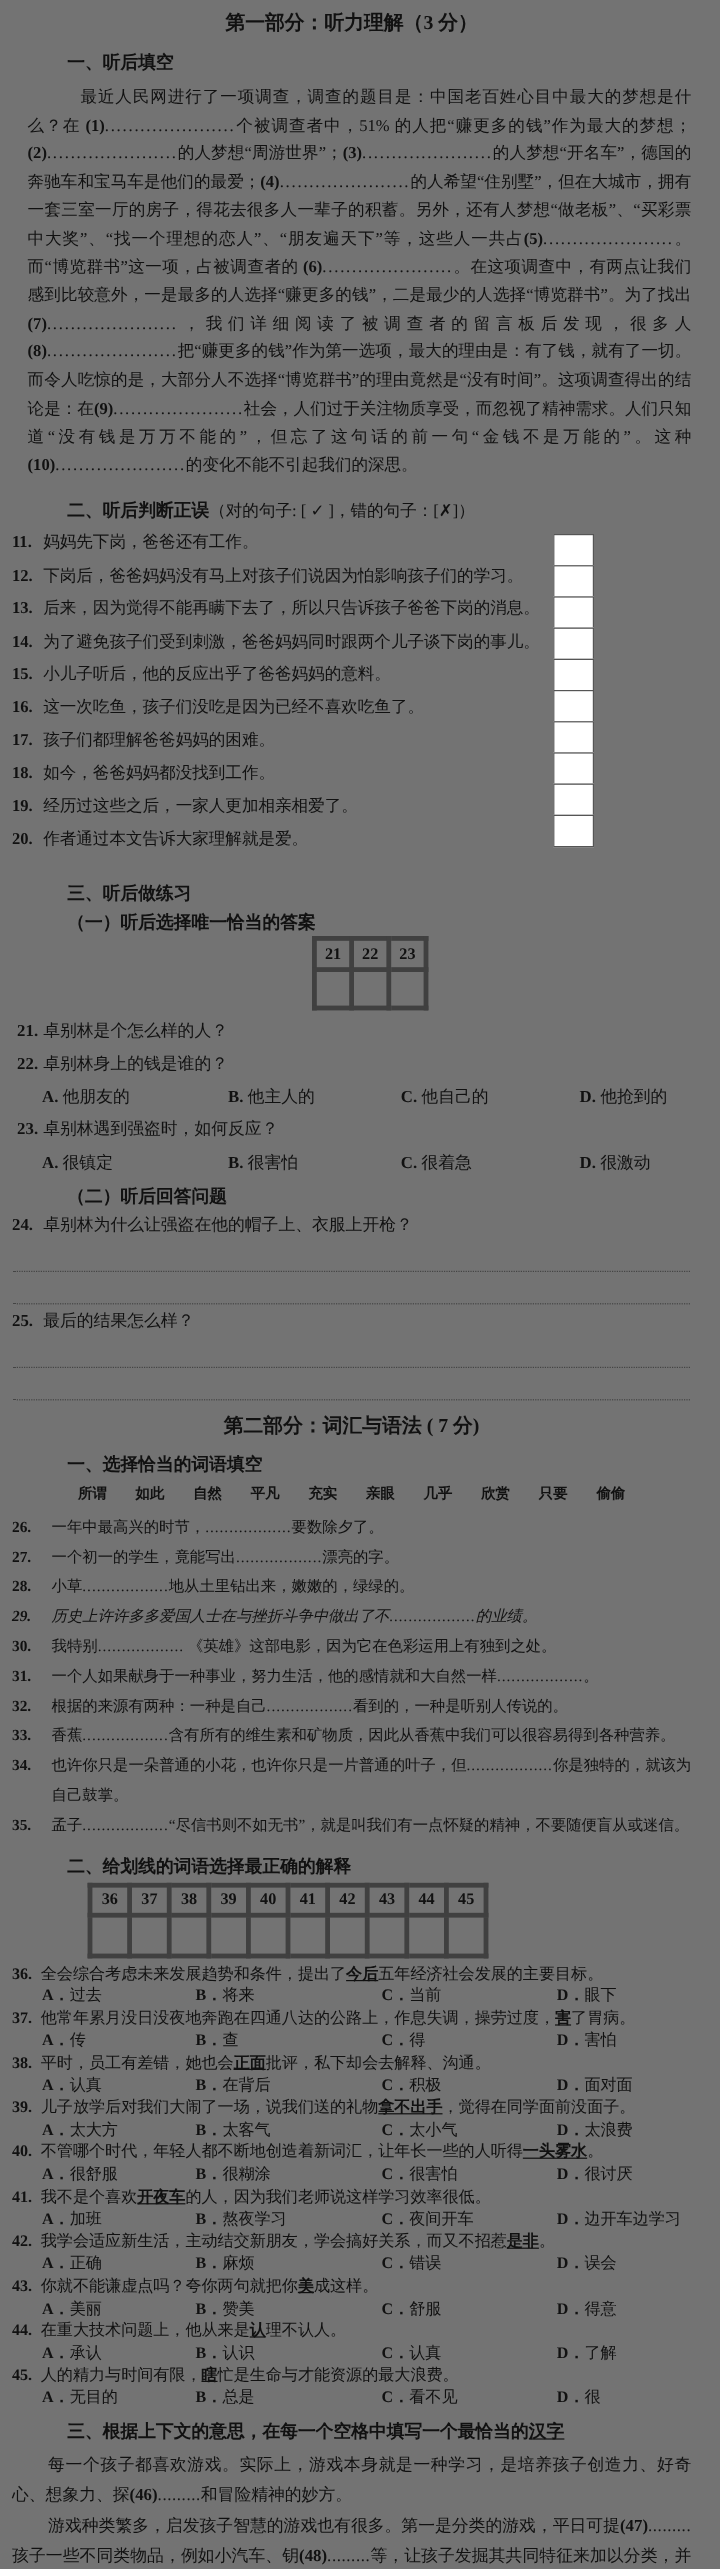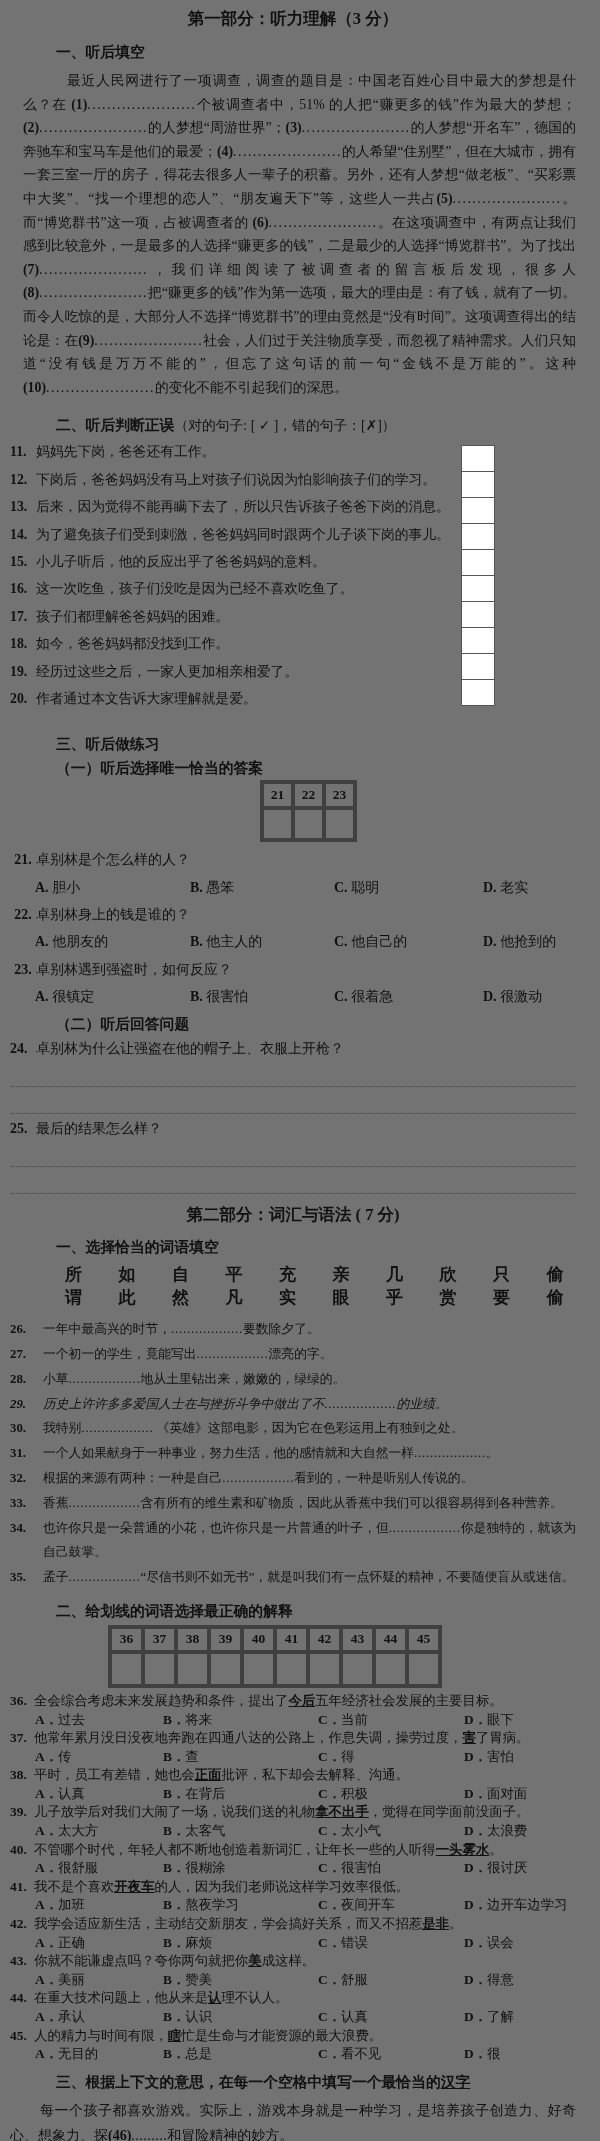--- a/index.html
+++ b/index.html
@@ -28,38 +28,38 @@
   .tf-item{display:flex;line-height:27.4px;font-size:13.8px;}
   .tf-item b{width:26px;flex:none;}
   #tf-boxes{width:34px;margin-right:81px;padding-top:8px;flex:none;}
   .ansbox{width:32px;height:25px;border:1px solid #555;margin-top:-1px;background:#fff;}
   
   .ans-table{border-collapse:collapse;}
   .ans-table td{border:4px solid #404040;text-align:center;vertical-align:middle;}
   .t21{margin:2px 0 0 250px;}
   .t21 td{width:25px;height:20px;font-weight:bold;font-size:13.5px;}
   .t21 tr:last-child td{height:26px;}
-  .t36{margin:4px 0 0 98px;}
+  .t36{margin:4px 0 0 63px;}
   .t36 td{width:27px;height:19px;font-weight:bold;font-size:13.5px;}
   .t36 tr:last-child td{height:28px;}
   
   #q2123{margin-top:4px;}
   .lq .q{display:flex;line-height:27.3px;}
   .lq .q b{width:26px;flex:none;text-align:center;}
   .opts{display:grid;grid-template-columns:155px 144px 149px 1fr;padding-left:25px;line-height:27.3px;}
   .opts2{display:grid;grid-template-columns:128px 155px 146px 1fr;padding-left:25px;}
   .opt b{font-weight:bold;}
   
   #qa{margin-top:2px;}
   #qa .q{display:flex;line-height:22px;margin-top:4px;}
   #qa .q b{width:26px;flex:none;}
   .ansline{height:26px;border-bottom:1.5px dotted #444;margin:0 1px;}
   
   #p2title{margin:10px 0 0 0;}
-  #wordbank{margin:6px 0 0 55px;display:flex;gap:24px;font-weight:bold;font-size:17px;font-family:Liberation Serif, serif;}
+  #wordbank{margin:6px 0 0 55px;display:flex;gap:24px;font-weight:bold;font-size:12px;font-family:Liberation Serif, serif;}
   #items2635{margin-top:8px;font-size:12.8px;}
   .fitem{padding-left:33px;line-height:24.8px;text-align:justify;}
   .fitem > b{display:inline-block;width:33px;margin-left:-33px;}
   .fitem.kai{font-style:italic;}
   
   #q3645{margin-top:4px;font-size:13.4px;}
   #q3645 .q{display:flex;line-height:18.6px;}
   #q3645 .q b{width:24px;flex:none;}
   #q3645 .opts2{line-height:18.6px;}
   .uw{font-weight:bold;text-decoration:underline;}
@@ -154,26 +154,20 @@
           <td></td>
           <td></td>
         </tr>
       </tbody>
     </table>
 
   <div id="q2123" class="lq">
       <div class="q">
         <b>21.</b>
         <span>卓别林是个怎么样的人？</span>
-      </div>
-      <div class="opts">
-        <span class="opt"><b>A.</b><span> 胆小</span></span>
-        <span class="opt"><b>B.</b><span> 愚笨</span></span>
-        <span class="opt"><b>C.</b><span> 聪明</span></span>
-        <span class="opt"><b>D.</b><span> 老实</span></span>
       </div>
       <div class="q">
         <b>22.</b>
         <span>卓别林身上的钱是谁的？</span>
       </div>
       <div class="opts">
         <span class="opt"><b>A.</b><span> 他朋友的</span></span>
         <span class="opt"><b>B.</b><span> 他主人的</span></span>
         <span class="opt"><b>C.</b><span> 他自己的</span></span>
         <span class="opt"><b>D.</b><span> 他抢到的</span></span>

